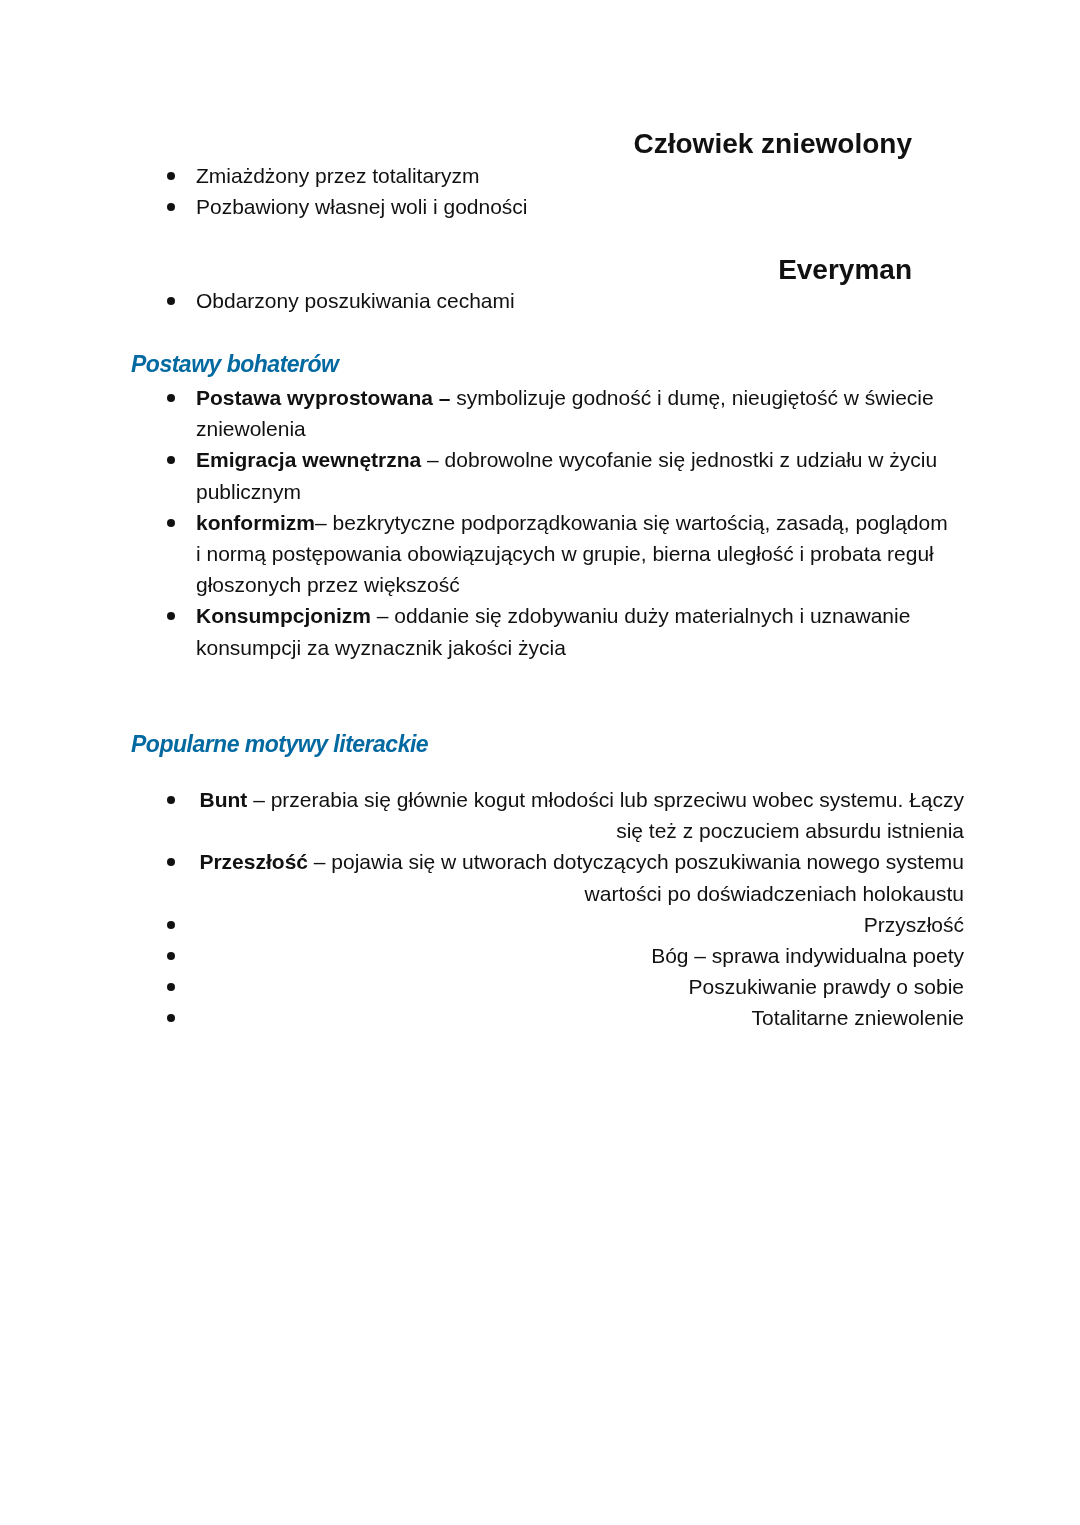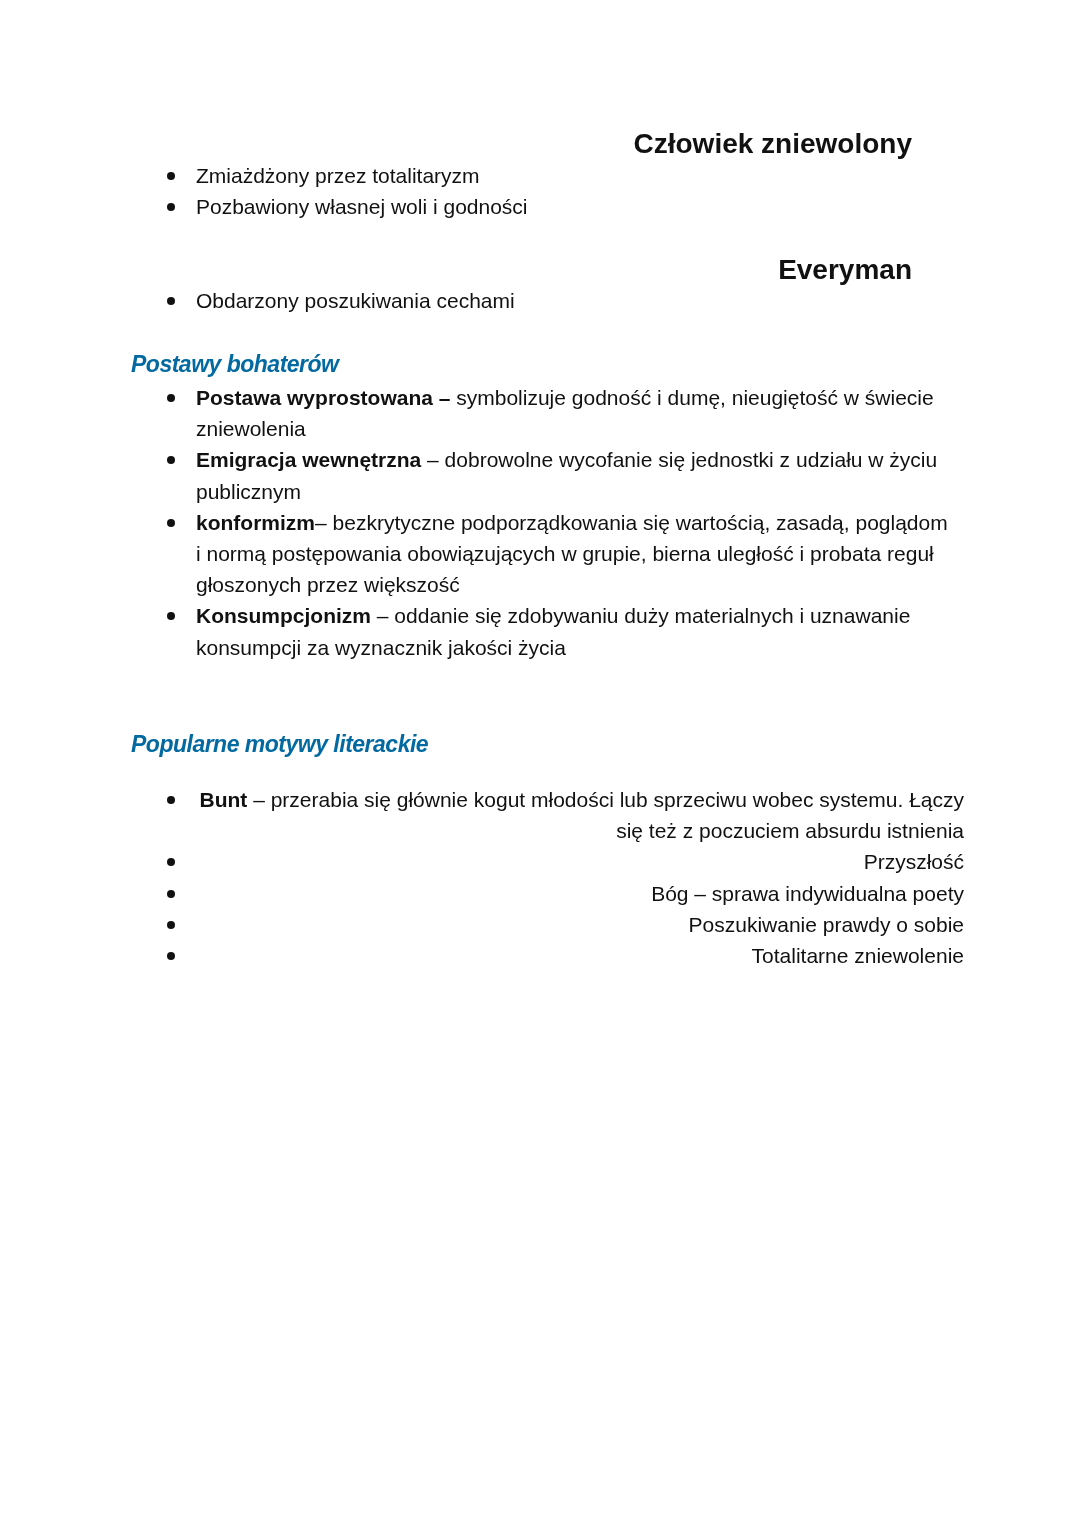--- a/index.html
+++ b/index.html
@@ -88,19 +88,20 @@
   <ul class="list" style="top:382px; width:790px;">
     <li><span class="bullet"></span><span class="term">Postawa wyprostowana –</span><span> symbolizuje godność i dumę, nieugiętość w świecie zniewolenia</span></li>
     <li><span class="bullet"></span><span class="term">Emigracja wewnętrzna</span><span> – dobrowolne wycofanie się jednostki z udziału w życiu publicznym</span></li>
     <li><span class="bullet"></span><span class="term">konformizm</span><span>– bezkrytyczne podporządkowania się wartością, zasadą, poglądom i normą postępowania obowiązujących w grupie, bierna uległość i probata reguł głoszonych przez większość</span></li>
     <li><span class="bullet"></span><span class="term">Konsumpcjonizm</span><span> – oddanie się zdobywaniu duży materialnych i uznawanie konsumpcji za wyznacznik jakości życia</span></li>
   </ul>
 
   <div class="section-heading" style="top:729px;">Popularne motywy literackie</div>
   <ul class="list" style="top:784px; width:800px;text-align:right;">
     <li><span class="bullet"></span><span class="term">Bunt</span><span> – przerabia się głównie kogut młodości lub sprzeciwu wobec systemu. Łączy się też z poczuciem absurdu istnienia</span></li>
+    <li><span class="bullet"></span><span class="term">Przeszłość</span><span> – pojawia się w utworach dotyczących poszukiwania nowego systemu wartości po doświadczeniach holokaustu</span></li>
     <li><span class="bullet"></span><span>Przyszłość</span></li>
     <li><span class="bullet"></span><span>Bóg – sprawa indywidualna poety</span></li>
     <li><span class="bullet"></span><span>Poszukiwanie prawdy o sobie</span></li>
     <li><span class="bullet"></span><span>Totalitarne zniewolenie</span></li>
   </ul>
 
 </div>
 
 </body></html>

